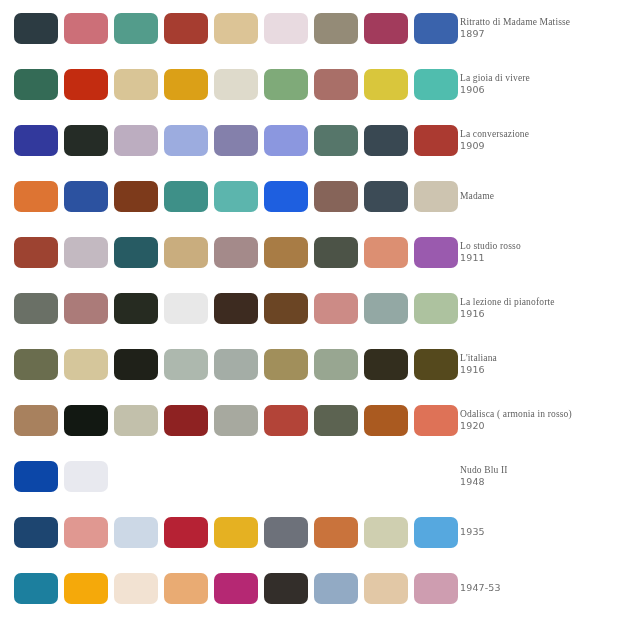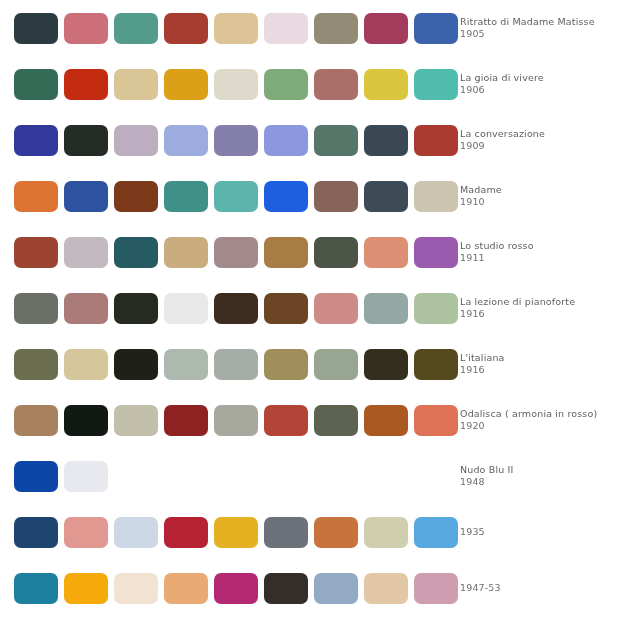--- a/index.html
+++ b/index.html
@@ -49,20 +49,21 @@
     padding-right: 4px;
     color: #6b6b6b;
     font-size: 9.5px;
     line-height: 12.5px;
     letter-spacing: 0.15px;
     white-space: nowrap;
   }
   .row-title {
     display: block;
     color: #5f5f5f;
+    font-family: Liberation Serif, serif;
   }
   .row-year {
     display: block;
     color: #6f6f6f;
   }
 </style>
 </head>
 <body>
 
 <div id="palette-chart">
@@ -73,21 +74,21 @@
         <div class="swatch" style="background: rgb(83, 156, 139);"></div>
         <div class="swatch" style="background: rgb(166, 61, 48);"></div>
         <div class="swatch" style="background: rgb(220, 196, 150);"></div>
         <div class="swatch" style="background: rgb(232, 218, 224);"></div>
         <div class="swatch" style="background: rgb(148, 139, 119);"></div>
         <div class="swatch" style="background: rgb(162, 59, 92);"></div>
         <div class="swatch" style="background: rgb(58, 99, 172);"></div>
       </div>
       <div class="row-label">
         <span class="row-title">Ritratto di Madame Matisse</span>
-        <span class="row-year">1905</span>
+        <span class="row-year">1897</span>
       </div>
     </div>
     <div class="palette-row">
       <div class="swatch-strip">
         <div class="swatch" style="background: rgb(52, 107, 86);"></div>
         <div class="swatch" style="background: rgb(195, 44, 16);"></div>
         <div class="swatch" style="background: rgb(217, 197, 150);"></div>
         <div class="swatch" style="background: rgb(219, 160, 23);"></div>
         <div class="swatch" style="background: rgb(222, 218, 203);"></div>
         <div class="swatch" style="background: rgb(127, 170, 121);"></div>
@@ -124,21 +125,20 @@
         <div class="swatch" style="background: rgb(125, 58, 27);"></div>
         <div class="swatch" style="background: rgb(62, 144, 136);"></div>
         <div class="swatch" style="background: rgb(92, 181, 173);"></div>
         <div class="swatch" style="background: rgb(30, 95, 224);"></div>
         <div class="swatch" style="background: rgb(134, 100, 89);"></div>
         <div class="swatch" style="background: rgb(60, 75, 86);"></div>
         <div class="swatch" style="background: rgb(205, 196, 176);"></div>
       </div>
       <div class="row-label">
         <span class="row-title">Madame</span>
-        <span class="row-year">1910</span>
       </div>
     </div>
     <div class="palette-row">
       <div class="swatch-strip">
         <div class="swatch" style="background: rgb(157, 67, 49);"></div>
         <div class="swatch" style="background: rgb(195, 185, 193);"></div>
         <div class="swatch" style="background: rgb(39, 91, 99);"></div>
         <div class="swatch" style="background: rgb(201, 173, 126);"></div>
         <div class="swatch" style="background: rgb(164, 138, 138);"></div>
         <div class="swatch" style="background: rgb(168, 124, 69);"></div>

